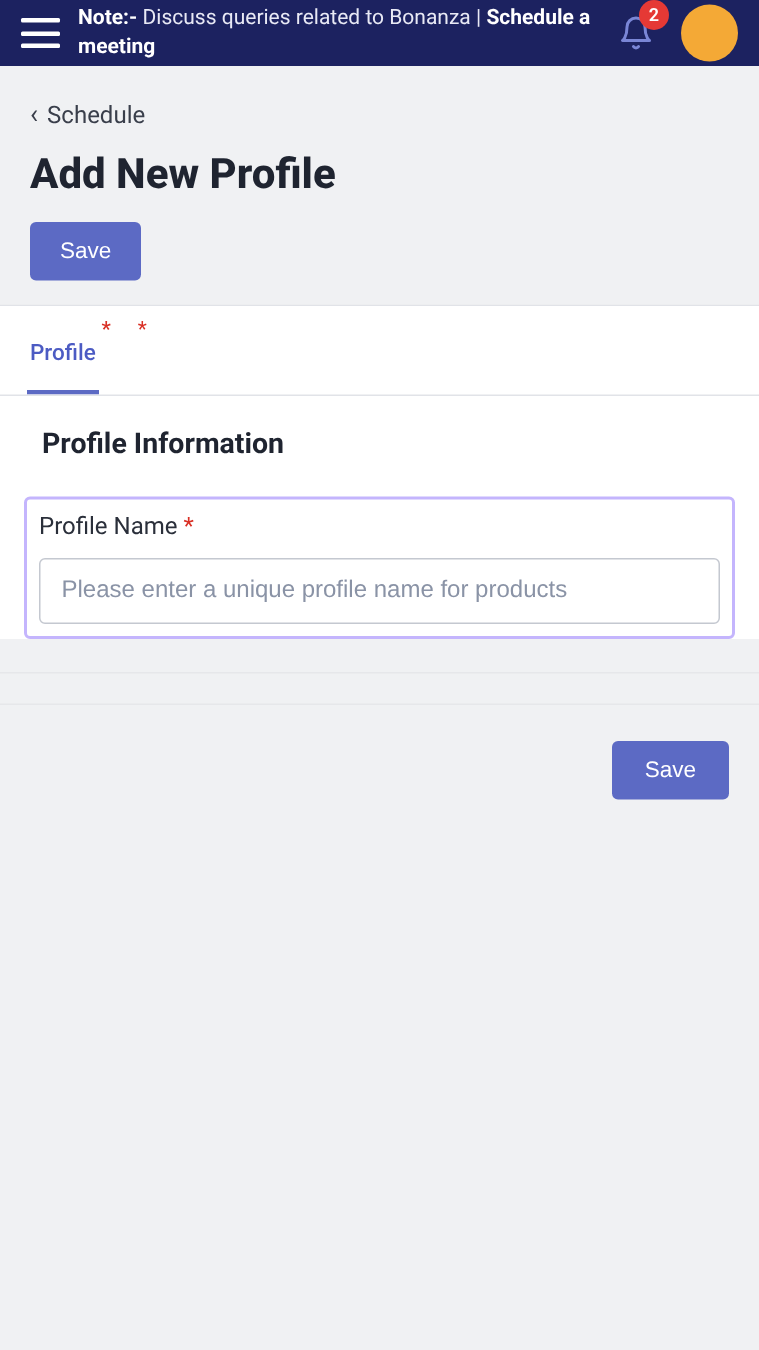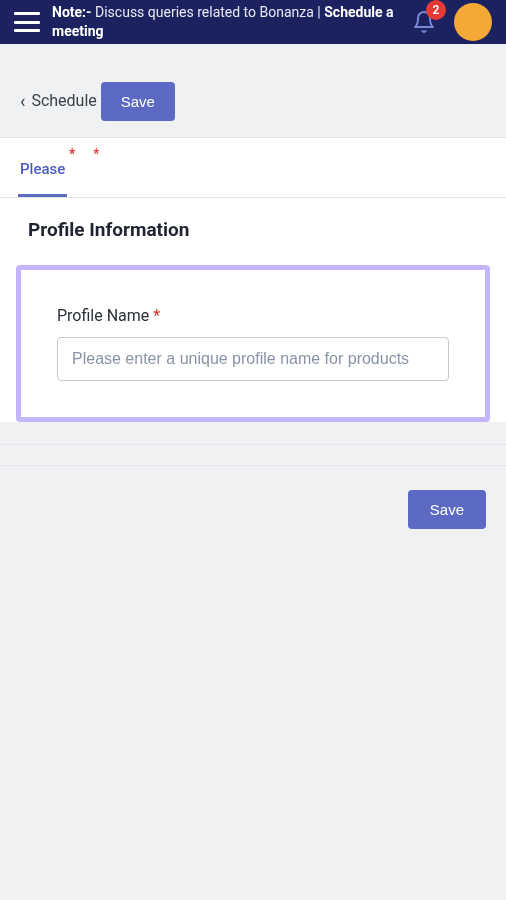--- a/index.html
+++ b/index.html
@@ -135,23 +135,23 @@
       font-size: 14px;
     }
     .section-title {
       font-size: 19px;
       font-weight: 700;
       color: #1f2430;
       padding: 20px 28px 10px;
     }
     .form-card {
       margin: 14px 16px 22px;
-      border: 5px solid #c4b5fd;
-      border-radius: 4px;
-      padding: 36px;
+      border: 2px solid #c4b5fd;
+      border-radius: 4px;
+      padding: 8px;
       background: #fff;
     }
     .field-label {
       font-size: 16px;
       color: #2a2f3a;
       margin-bottom: 12px;
     }
     .field-label .req { color: #d93025; }
     .text-input {
       width: 100%;
@@ -206,27 +206,28 @@
     <div class="badge">2</div>
   </div>
   <div class="avatar"></div>
 </div>
 
 <div class="breadcrumb-area">
   <div class="breadcrumb">
     <span class="chevron-left">‹</span>
     <span>Schedule</span>
   </div>
+  <h1 class="page-title">Add New Profile</h1>
   <button class="save-btn-top">Save</button>
 </div>
 
 <div class="card-area">
   <div class="tabs">
     <div class="tab active">
-      <span>Please</span>
+      <span>Profile</span>
       <span class="req">*</span>
     </div>
     <div class="tab">
       <span class="req">*</span>
     </div>
   </div>
 
   <div class="section-title">Profile Information</div>
 
   <div class="form-card">

